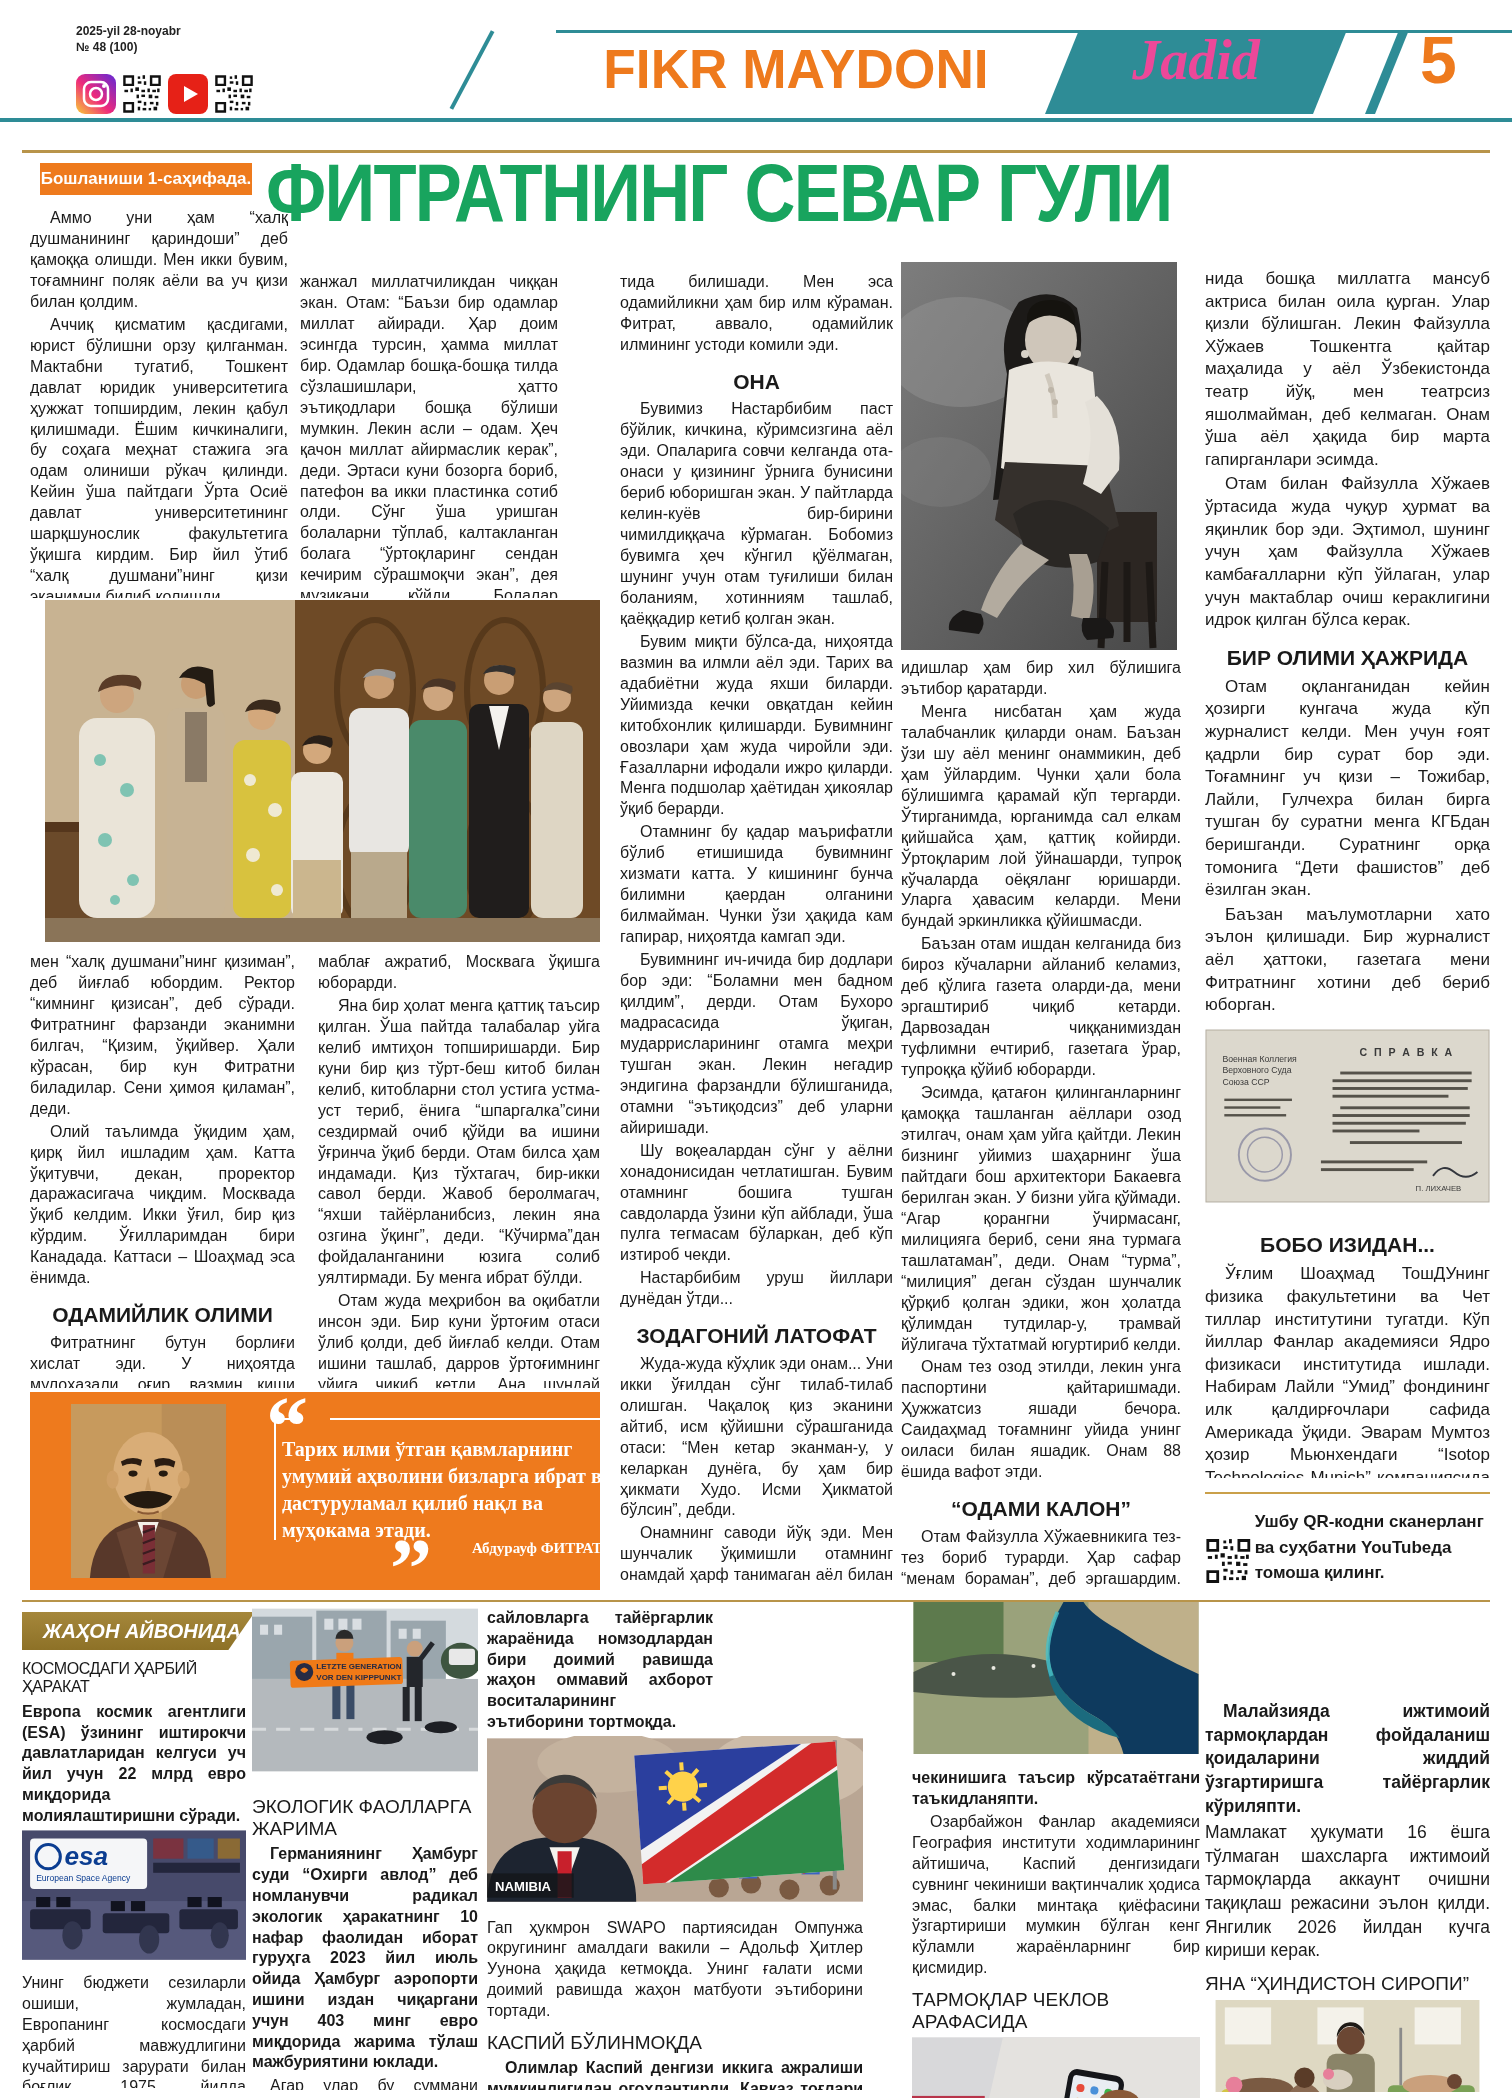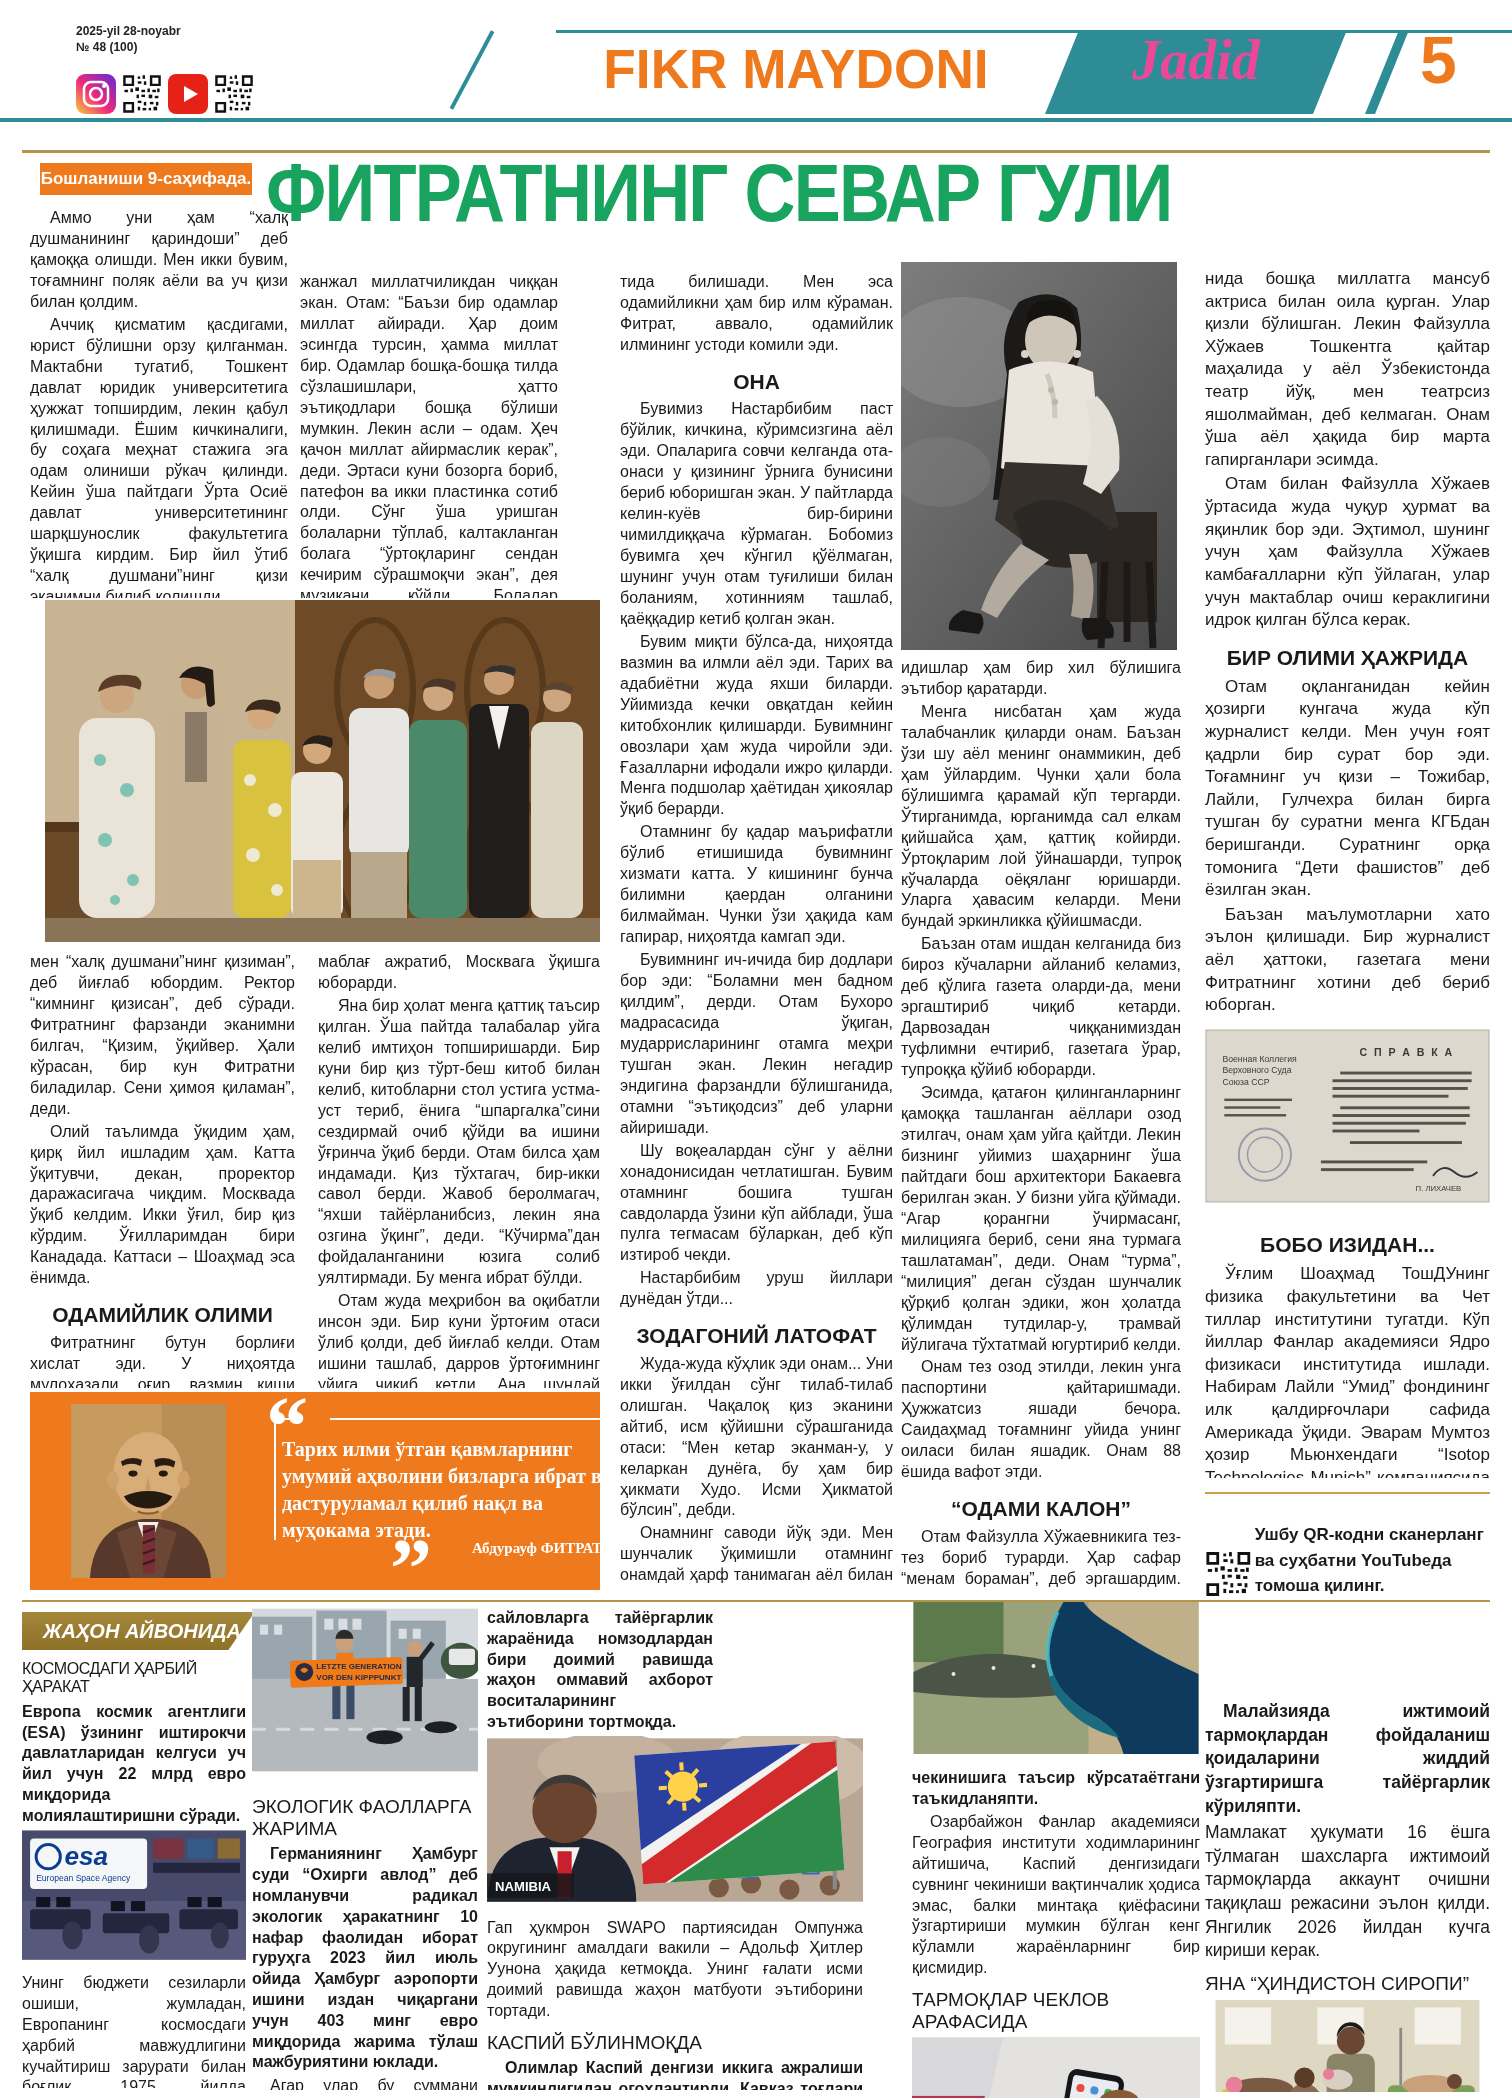--- a/index.html
+++ b/index.html
@@ -35,21 +35,21 @@
   .quote-box{position:absolute;left:30px;top:1392px;width:570px;height:198px;background:#ee7a1d;}
   .qb-text{position:absolute;left:252px;top:44px;width:330px;color:#fff;
            font-family:"Liberation Serif","DejaVu Serif",serif;font-weight:bold;font-size:20px;line-height:1.35;}
   .qb-sign{position:absolute;left:252px;top:148px;width:320px;color:#fff;text-align:right;
            font-family:"Liberation Serif","DejaVu Serif",serif;font-weight:bold;font-size:15px;}
   .qb-open{position:absolute;left:236px;top:-14px;color:#fff;font-size:84px;font-family:"Liberation Serif",serif;font-weight:bold;}
   .qb-close{position:absolute;left:360px;top:128px;color:#fff;font-size:84px;font-family:"Liberation Serif",serif;font-weight:bold;}
   .qb-line1{position:absolute;left:300px;top:26px;width:282px;height:2px;background:#fff;}
   .qb-br1{position:absolute;left:244px;top:26px;width:14px;height:120px;border-left:2px solid #fff;border-top:2px solid #fff;}
   
-  .qr-block{position:absolute;left:1205px;top:1492px;width:285px;border-top:2px solid #caa04a;padding-top:24px;
+  .qr-block{position:absolute;left:1205px;top:1492px;width:285px;border-top:2px solid #caa04a;padding-top:11px;
             display:flex;gap:3px;align-items:flex-start;}
   .qr-note{font-size:17px;font-weight:bold;line-height:1.5;padding-top:4px;}
   
   .band{position:absolute;left:22px;top:1612px;width:240px;height:38px;background:linear-gradient(#a5873b,#8d7127);
         clip-path:polygon(0 0,97% 0,86% 100%,0 100%);color:#fff;font-weight:bold;font-style:italic;
         font-size:20px;line-height:38px;text-align:center;}
   .news{position:absolute;text-align:justify;font-size:16px;line-height:1.3;overflow:hidden;}
   .news p{margin:0 0 3px 0;text-indent:18px;}
   .news p.cont{text-indent:0;}
   .news .lead{font-weight:bold;}
@@ -132,21 +132,21 @@
     <div class="mh-topline"></div>
     <div class="mh-slash"></div>
     <div class="mh-title">FIKR MAYDONI</div>
     <div class="mh-brandwrap"></div>
     <div class="mh-brand">Jadid</div>
     <div class="mh-slash2"></div>
     <div class="mh-page">5</div>
   </div>
   <div class="rule-gold" style="top:150px"></div>
 
-  <div class="kicker">Бошланиши 9-саҳифада.</div>
+  <div class="kicker">Бошланиши 1-саҳифада.</div>
   <div class="headline">ФИТРАТНИНГ СЕВАР ГУЛИ</div>
 
   <div class="col" style="left:30px;top:208px;width:258px;height:390px">
       <p>Аммо уни ҳам “халқ душманининг қариндоши” деб қамоққа олишди. Мен икки бувим, тоғамнинг поляк аёли ва уч қизи билан қолдим.</p>
       <p>Аччиқ қисматим қасдигами, юрист бўлишни орзу қилганман. Мактабни тугатиб, Тошкент давлат юридик университетига ҳужжат топширдим, лекин қабул қилишмади. Ёшим кичкиналиги, бу соҳага меҳнат стажига эга одам олиниши рўкач қилинди. Кейин ўша пайтдаги Ўрта Осиё давлат университетининг шарқшунослик факультетига ўқишга кирдим. Бир йил ўтиб “халқ душмани”нинг қизи эканимни билиб қолишди.</p>
     </div>
   <div class="col" style="left:300px;top:272px;width:258px;height:326px">
       <p class="cont">жанжал миллатчиликдан чиққан экан. Отам: “Баъзи бир одамлар миллат айиради. Ҳар доим эсингда турсин, ҳамма миллат бир. Одамлар бошқа-бошқа тилда сўзлашишлари, ҳатто эътиқодлари бошқа бўлиши мумкин. Лекин асли – одам. Ҳеч қачон миллат айирмаслик керак”, деди. Эртаси куни бозорга бориб, патефон ва икки пластинка сотиб олди. Сўнг ўша уришган болаларни тўплаб, калтакланган болага “ўртоқларинг сендан кечирим сўрашмоқчи экан”, дея музиқани қўйди. Болалар завқланиб рақсга тушишди.</p>
     </div>
 

